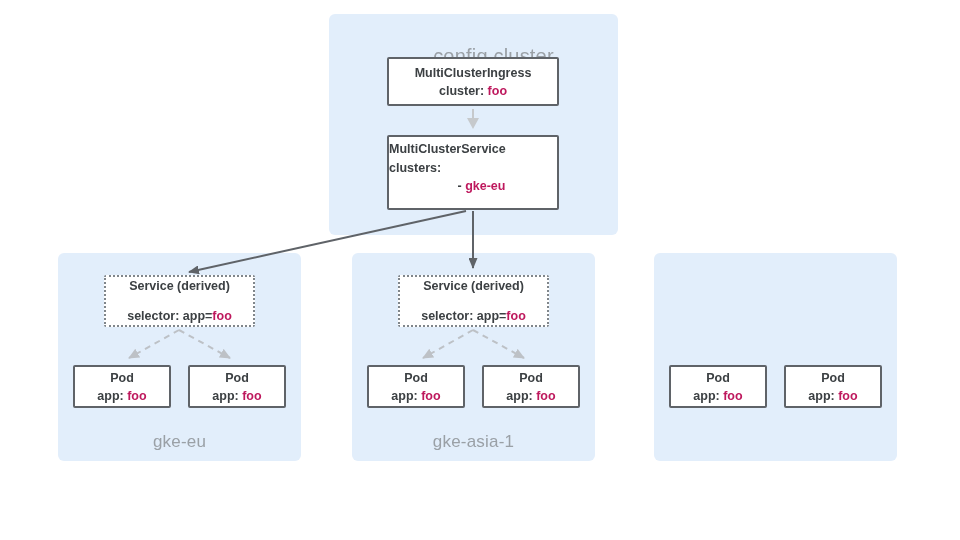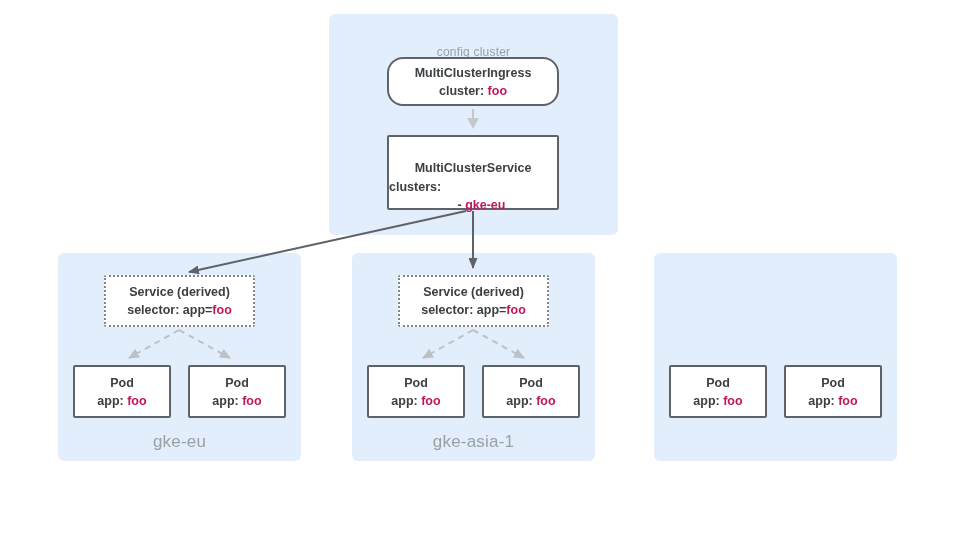--- a/index.html
+++ b/index.html
@@ -3,37 +3,37 @@
 <meta charset="utf-8">
 <style>
   html,body{margin:0;padding:0;background:#ffffff;}
   body{font-family:"Liberation Sans","DejaVu Sans",sans-serif;}
   .stage{position:relative;width:960px;height:540px;background:#ffffff;overflow:hidden;}
   .arrow-layer{position:absolute;left:0;top:0;width:960px;height:540px;pointer-events:none;}
 
   .cluster{position:absolute;background:#e2eefb;border-radius:6px;}
   .cluster-label{position:absolute;left:0;width:100%;text-align:center;
     color:#9aa0a6;font-size:17px;letter-spacing:.2px;}
-  .cfg-label{top:31px;font-size:12px;}
+  .cfg-label{top:31px;font-size:20px;padding-left:20px;}
   .bottom-label{bottom:9px;}
 
   .node{position:absolute;background:#ffffff;border:2px solid #5f6368;border-radius:2px;
     box-sizing:border-box;display:flex;flex-direction:column;align-items:center;justify-content:center;
     color:#3c4043;font-size:12.5px;font-weight:bold;line-height:18px;}
   .node .blue{color:#be185d;}
   .dotted{border:2px dotted #80868b;background:#ffffff;}
 
-  .mci-box{left:58px;top:43px;width:172px;height:49px;border-radius:16px;}
+  .mci-box{left:58px;top:43px;width:172px;height:49px;}
   .mcs-box{left:58px;top:121px;width:172px;height:75px;align-items:stretch;justify-content:flex-start;padding-top:3px;}
-  .mcs-box .t{text-align:center;line-height:19px;margin-top:19px;}
+  .mcs-box .t{line-height:19px;}
   .mcs-box .l{}
   .mcs-box .e{padding-left:17px;text-align:center;}
 
-  .svc-box{left:46px;top:22px;width:151px;height:52px;}
-  .pod{top:112px;width:98px;height:53px;}
+  .svc-box{left:46px;top:22px;width:151px;height:52px;justify-content:space-between;}
+  .pod{top:112px;width:98px;height:43px;}
   .pod-1{left:15px;}
   .pod-2{left:130px;}
 
   #cluster-config{left:329px;top:14px;width:289px;height:221px;}
   #cluster-gke-eu{left:58px;top:253px;width:243px;height:208px;}
   #cluster-gke-asia-1{left:352px;top:253px;width:243px;height:208px;}
   #cluster-gke-asia-2{left:654px;top:253px;width:243px;height:208px;}
 </style>
 </head>
 <body>

